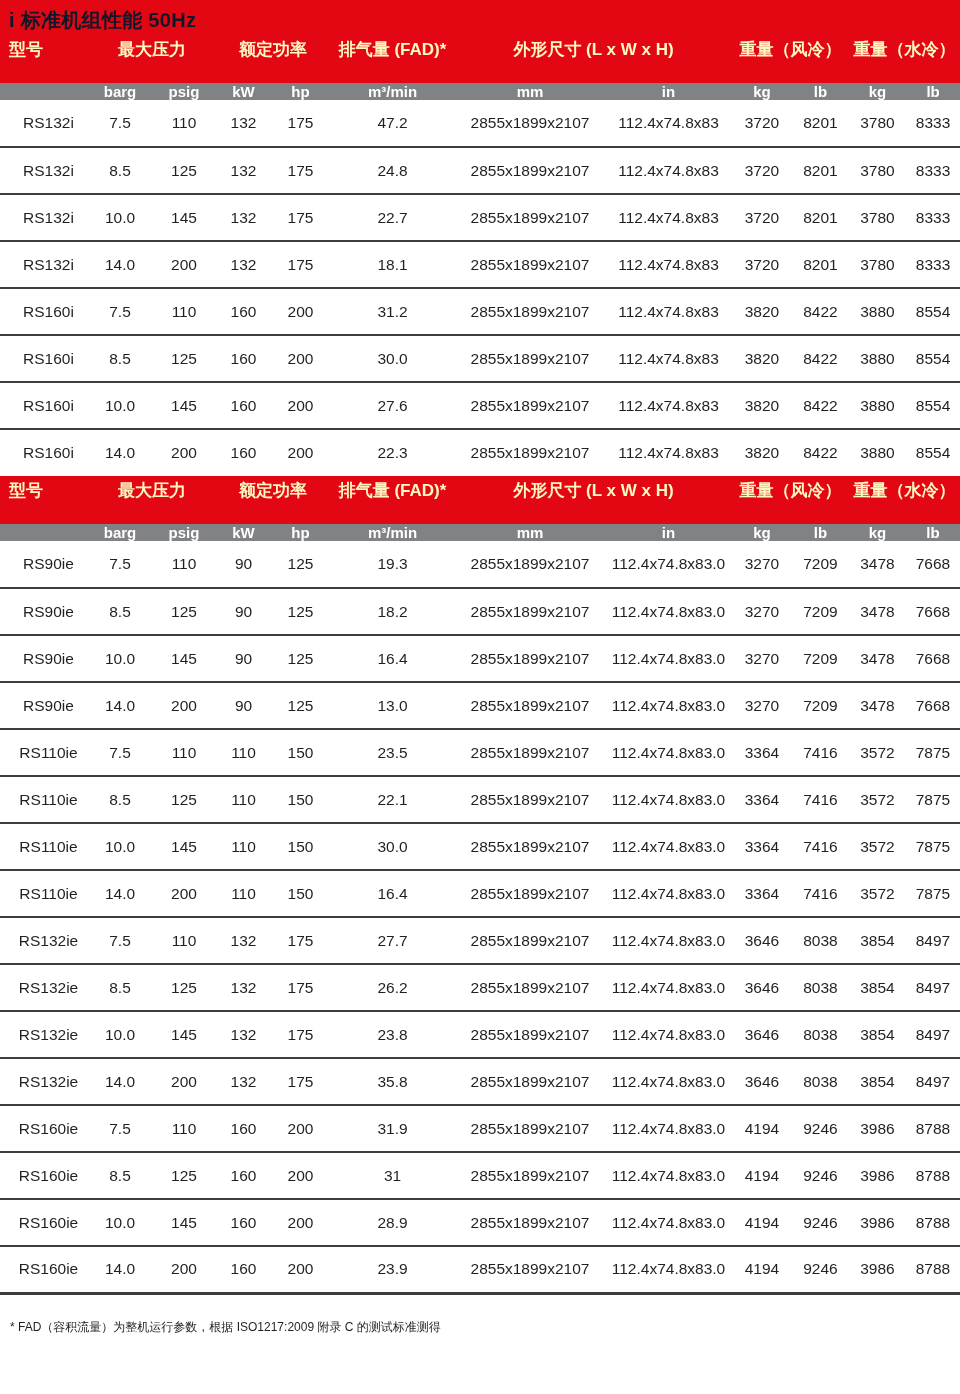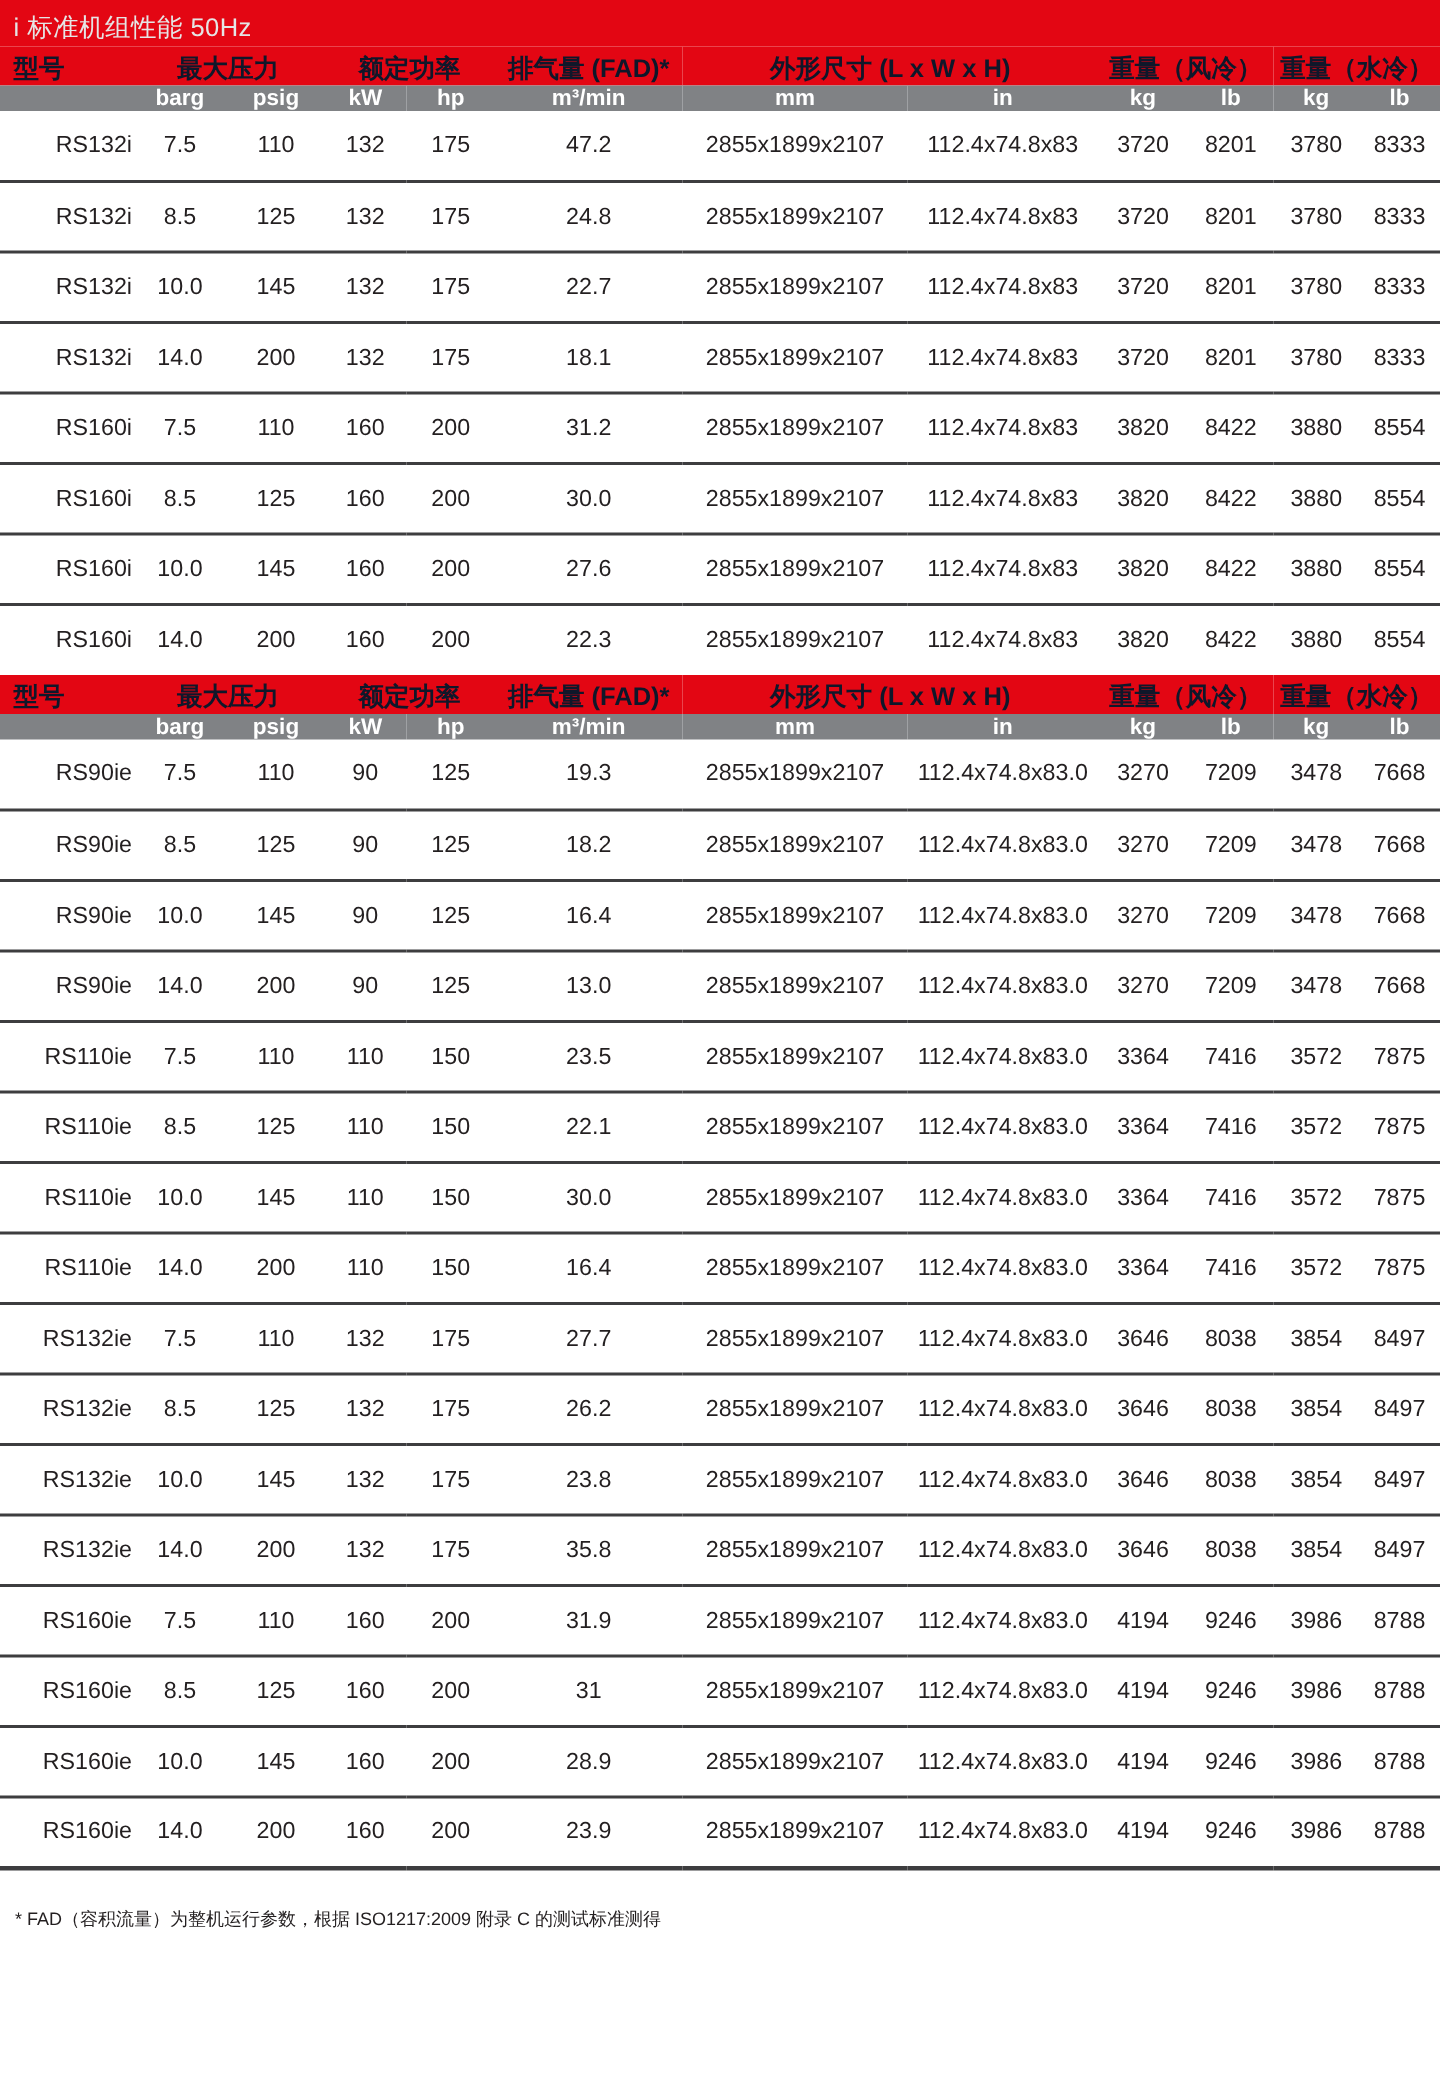--- a/index.html
+++ b/index.html
@@ -17,34 +17,34 @@
     overflow:hidden;
   }
   table.spec{
     width:960px;
     border-collapse:collapse;
     table-layout:fixed;
   }
   
   tr.title-row th{
     background:var(--red);
-    color:#e5e5e5;
+    color:#0f172a;
     text-align:left;
-    font-size:17px;
-    font-weight:normal;
+    font-size:20px;
+    font-weight:bold;
     padding:7px 0 1px 9px;
     letter-spacing:.3px;
   }
   tr.group-row th{
     background:var(--red);
-    color:#0f172a;
+    color:#fef9c3;
     font-size:17px;
     font-weight:bold;
     text-align:center;
-    padding:3px 0 0 0;
+    padding:3px 0 22px 0;
     white-space:nowrap;
   }
   tr.group-row th.model-h{
     text-align:left;
     padding-left:9px;
   }
   
   tr.unit-row th{
     background:var(--gray);
     color:#fff;
@@ -58,21 +58,21 @@
   tbody.data td{
     font-size:15.5px;
     text-align:center;
     height:47px;
     border-top:2px solid var(--line);
     white-space:nowrap;
     color:var(--ink);
   }
   tbody.data tr:first-child td{border-top:none;}
   tbody.data td.model{
-    text-align:right;
+    text-align:center;
     padding-left:9px;
   }
   table.spec.last tbody.data tr:last-child td{
     border-bottom:3px solid var(--line);
   }
   .footnote{
     font-size:12px;
     padding:24px 0 0 10px;
     color:var(--ink);
   }

